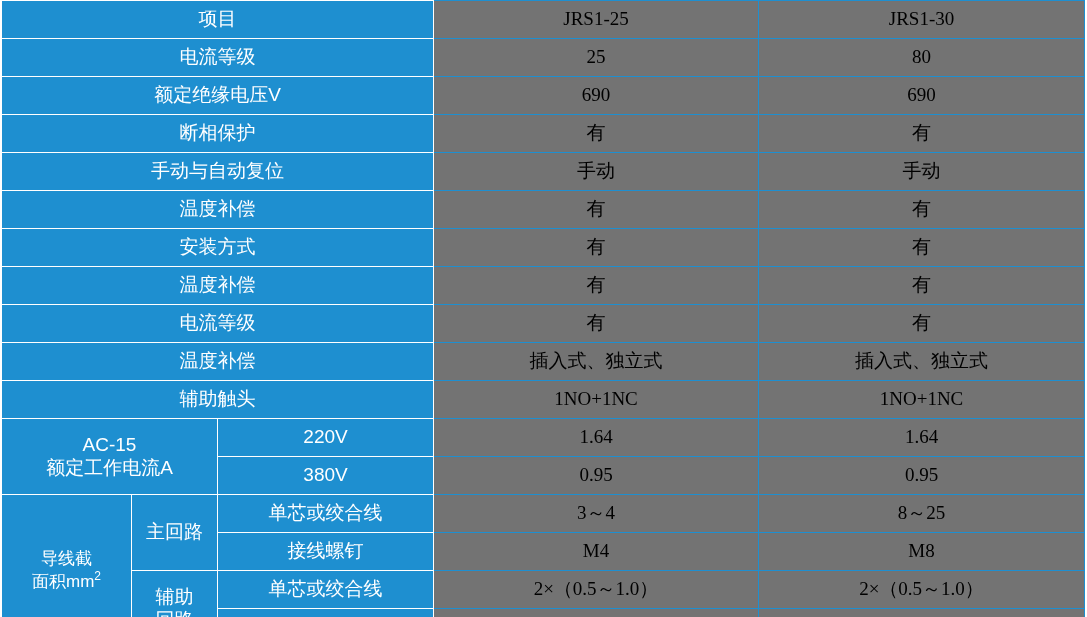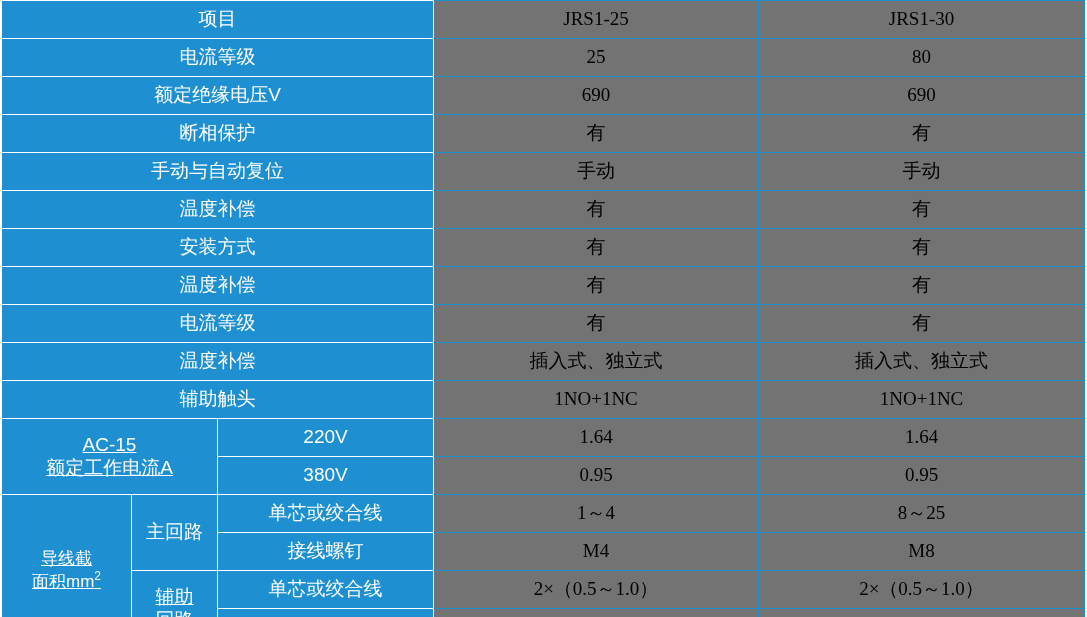--- a/index.html
+++ b/index.html
@@ -44,21 +44,21 @@
     background: #737373;
     color: #000000;
     border-top: 1px solid #1e8fd0;
     border-bottom: 1px solid #1e8fd0;
     border-left: 1px solid #1e8fd0;
     border-right: 1px solid #1e8fd0;
     font-size: 19px;
   }
   .row-h { height: 38px; }
   .sup { font-size: 12px; vertical-align: super; }
-  .two-line { line-height: 1.35; text-decoration: underline; }
+  .two-line { line-height: 1.35; }
 </style>
 </head>
 <body>
 
 <table id="spec-table">
   <colgroup>
     <col style="width:130px">
     <col style="width:86px">
     <col style="width:216px">
     <col style="width:325px">
@@ -138,21 +138,21 @@
       <td class="val">0.95</td>
     </tr>
 
     <tr class="row-h">
       <td class="lbl small two-line" rowspan="4">
         <div>导线截</div>
         <div><span>面积mm</span><span class="sup">2</span></div>
       </td>
       <td class="lbl" rowspan="2">主回路</td>
       <td class="lbl">单芯或绞合线</td>
-      <td class="val">1～4</td>
+      <td class="val">3～4</td>
       <td class="val">8～25</td>
     </tr>
     <tr class="row-h">
       <td class="lbl">接线螺钉</td>
       <td class="val">M4</td>
       <td class="val">M8</td>
     </tr>
     <tr class="row-h">
       <td class="lbl two-line" rowspan="2">
         <div>辅助</div>

